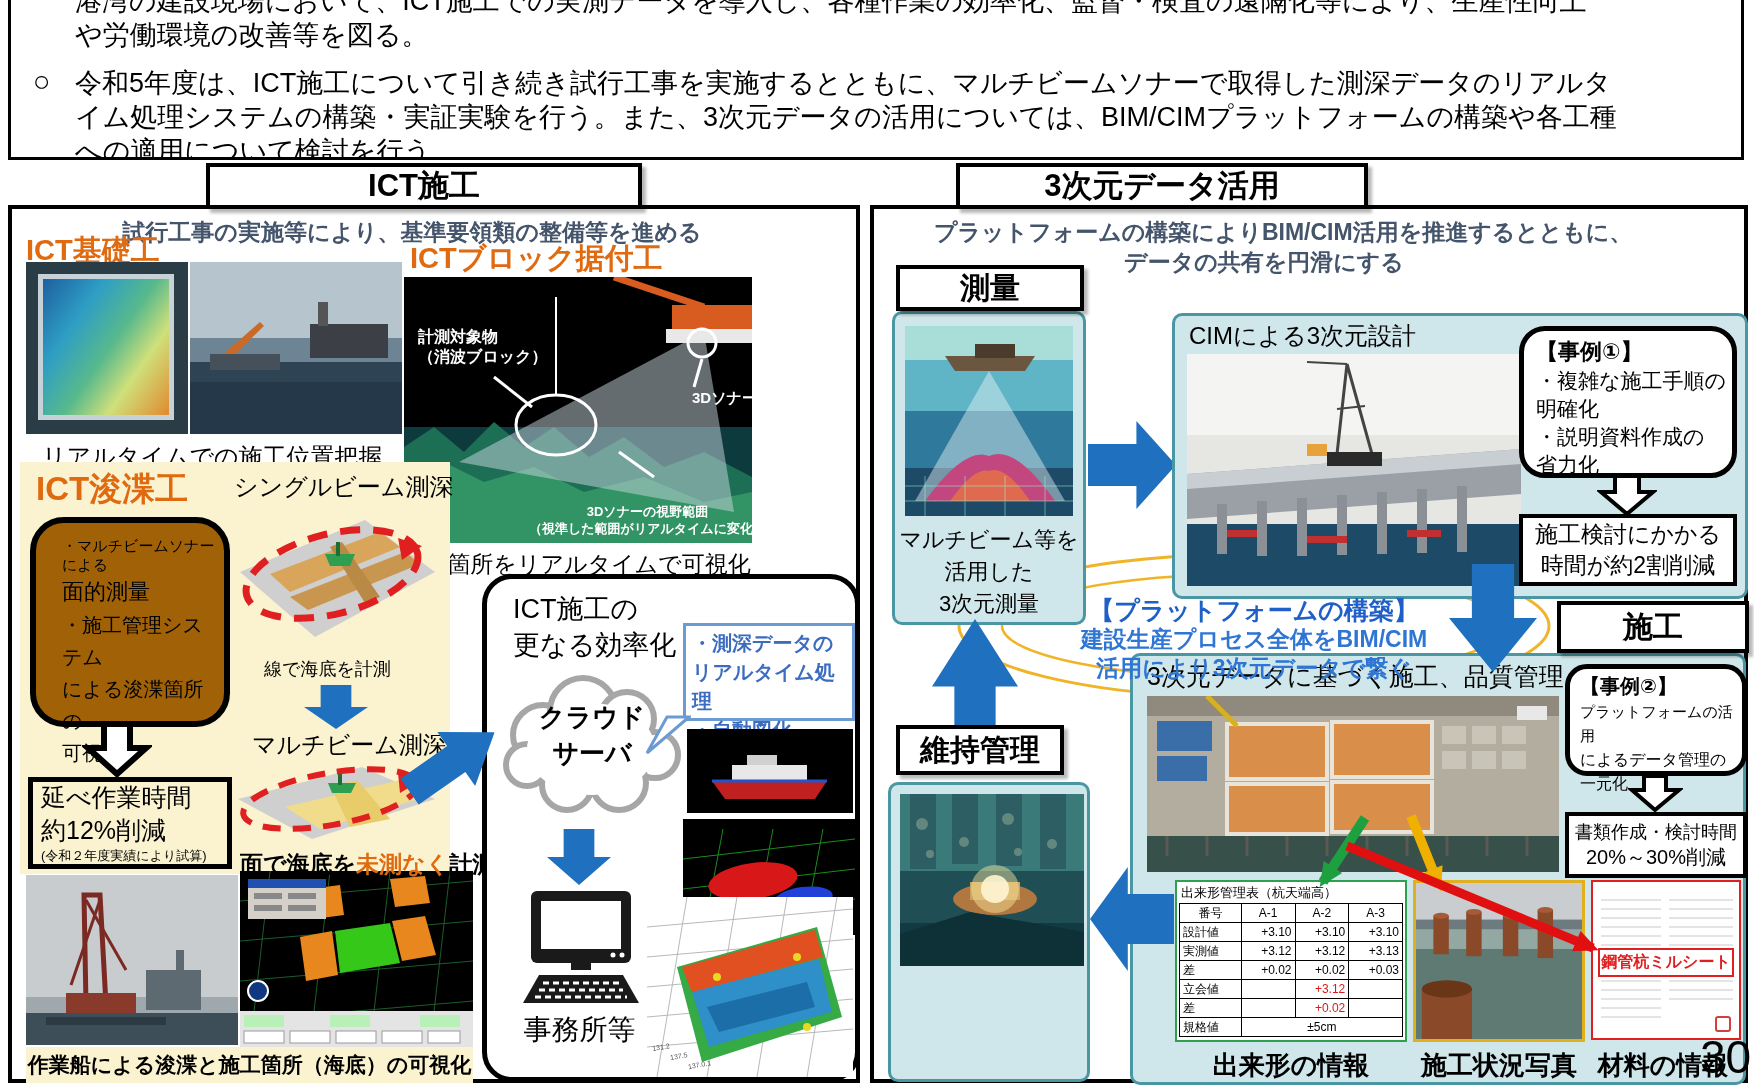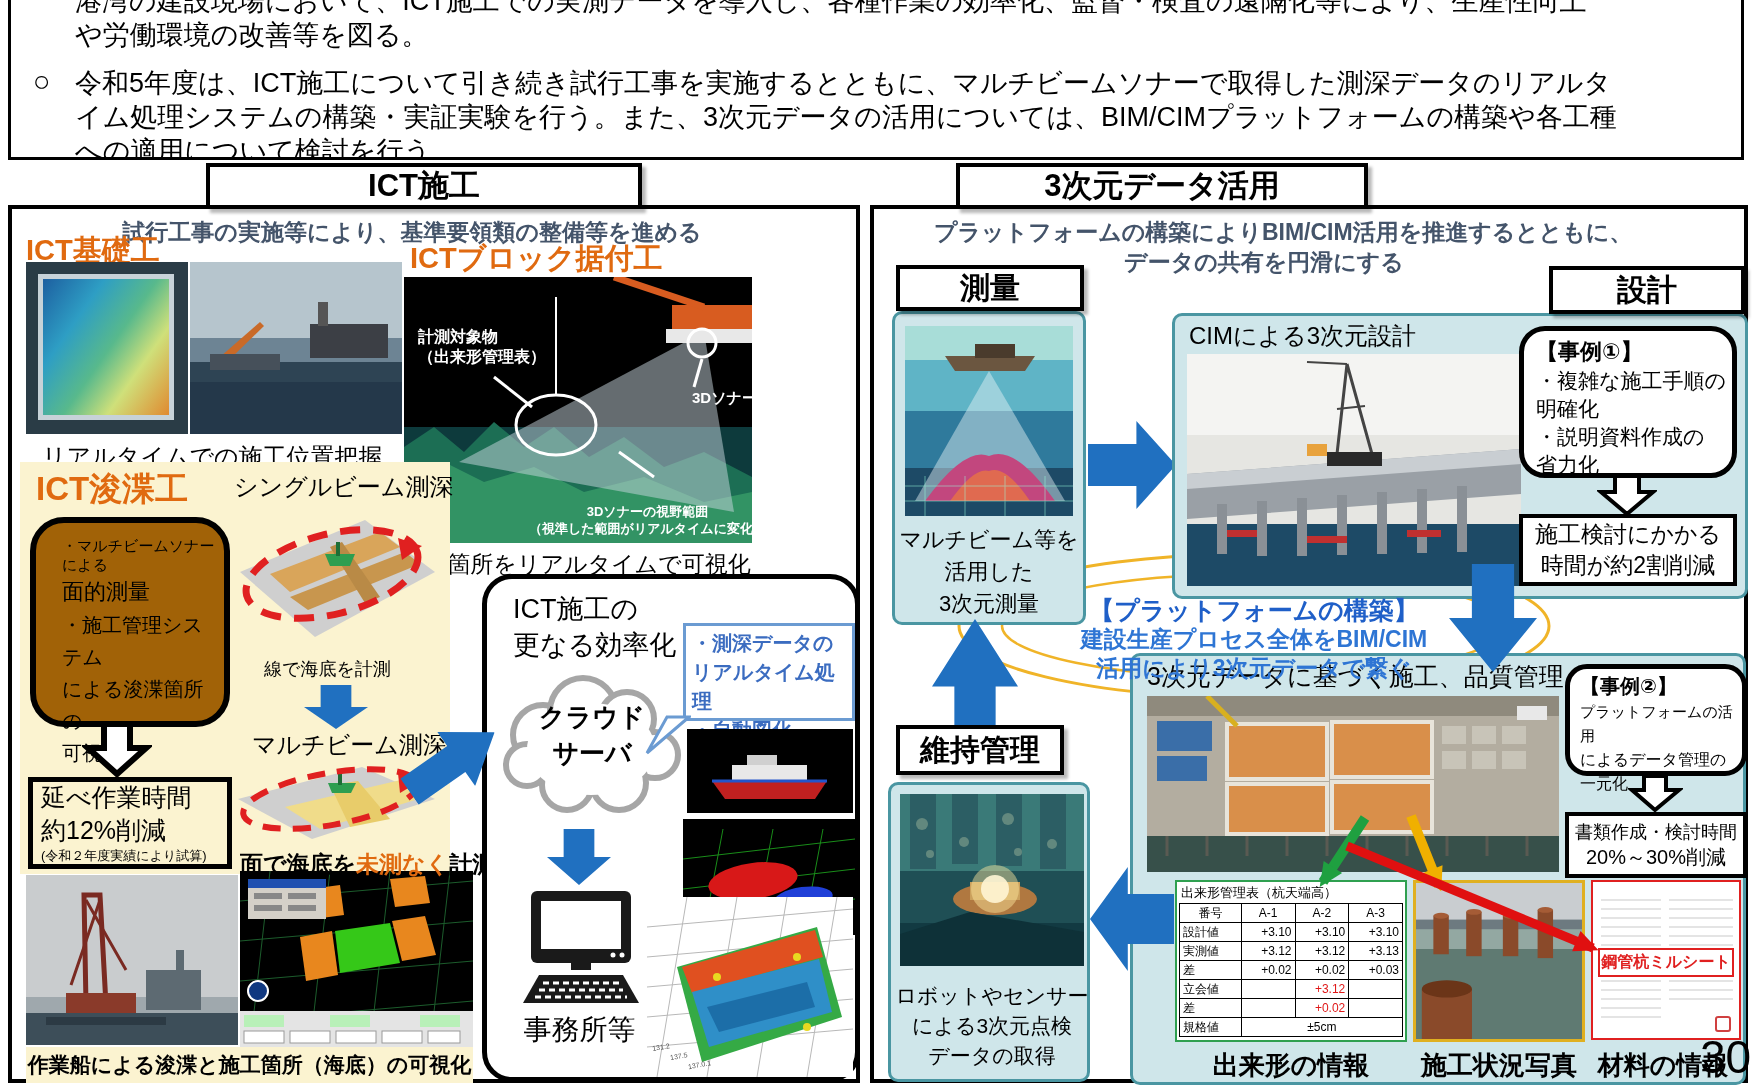--- a/index.html
+++ b/index.html
@@ -78,21 +78,21 @@
       <ellipse cx="152" cy="148" rx="40" ry="30" fill="none" stroke="#fff" stroke-width="3"></ellipse>
       <path d="M152 118 L152 20" stroke="#fff" stroke-width="2"></path>
       <circle cx="298" cy="66" r="14" fill="none" stroke="#fff" stroke-width="3"></circle>
       <path d="M298 82 L290 110" stroke="#fff" stroke-width="3"></path>
       <path d="M90 100 L128 130" stroke="#fff" stroke-width="3"></path>
       <path d="M250 200 L215 175" stroke="#fff" stroke-width="3"></path>
       <path d="M130 120 Q150 135 152 140" fill="none" stroke="#fff" stroke-width="0"></path>
     </svg>
     <div class="t" style="left:14px;top:50px;color:#fff;font-size:16px;font-weight:bold;line-height:20px;">
       <div>計測対象物</div>
-        <div>（出来形管理表）</div>
+        <div>（消波ブロック）</div>
     </div>
     <div class="t" style="left:288px;top:112px;color:#fff;font-size:15px;font-weight:bold;">3Dソナー</div>
     <div class="t" style="left:125px;top:226px;color:#fff;font-size:13px;font-weight:bold;line-height:17px;text-align:center;">
       <div>3Dソナーの視野範囲</div>
         <div>（視準した範囲がリアルタイムに変化）</div>
     </div>
   </div>
   <div class="t ctr" style="left:388px;top:340px;width:352px;font-size:23px;">据付箇所をリアルタイムで可視化</div>
 
   <div class="abs" style="left:8px;top:253px;width:430px;height:412px;background:#fbf3d0;z-index:0;"></div>
@@ -401,27 +401,27 @@
       <div style="font-size:21px;line-height:28px;">省力化</div>
     </div>
     <svg class="abs" style="left:422px;top:158px;" width="60" height="42" viewBox="0 0 60 42">
       <path d="M18 2 h24 v16 h14 L30 40 L4 18 h14 z" fill="#fff" stroke="#000" stroke-width="4"></path>
     </svg>
     <div class="rbox" style="left:344px;top:198px;width:218px;height:72px;">
       <div style="font-size:23px;">施工検討にかかる</div>
       <div style="font-size:23px;">時間が約2割削減</div>
     </div>
   </div>
-  <div class="lbox" style="left:675px;top:57px;width:196px;height:48px;">
-    <span style="font-size:30px;">設計</span>
-  </div>
 
   <div class="arrow a-down" style="left:575px;top:355px;width:88px;height:108px;z-index:4;"></div>
   <div class="arrow a-up" style="left:58px;top:410px;width:86px;height:135px;z-index:4;"></div>
 
+  <div class="lbox" style="left:683px;top:392px;width:192px;height:52px;">
+    <span style="font-size:30px;">施工</span>
+  </div>
   <div class="card" style="left:256px;top:444px;width:616px;height:432px;">
     <div class="t" style="left:14px;top:4px;font-size:25px;">3次元データに基づく施工、品質管理</div>
     <div class="photo" style="left:14px;top:40px;width:412px;height:176px;background:#b3ada0;">
       <svg class="svgfill" viewBox="0 0 412 176" preserveAspectRatio="none">
         <rect x="0" y="0" width="412" height="20" fill="#8f8a7d"></rect>
         <g fill="#3a6ea8">
             <rect x="10" y="25" width="55" height="30"></rect>
             <rect x="10" y="60" width="50" height="25"></rect>
           </g>
         <g fill="#d98f4a" stroke="#e8e4da" stroke-width="4">
@@ -592,25 +592,20 @@
             <circle cx="30" cy="60" r="4"></circle>
             <circle cx="118" cy="58" r="4"></circle>
           </g>
         <ellipse cx="95" cy="105" rx="42" ry="16" fill="#b07840"></ellipse>
         <rect x="70" y="88" width="50" height="18" fill="#caa05c"></rect>
         <circle cx="95" cy="95" r="14" fill="#fff" opacity=".9"></circle>
         <circle cx="95" cy="95" r="24" fill="#ffe9a0" opacity=".45"></circle>
         <polygon points="0,140 70,118 184,138 184,172 0,172" fill="#0e3138"></polygon>
       </svg>
     </div>
-    <div class="t ctr" style="left:4px;top:196px;width:194px;font-size:21px;line-height:30px;">
-      <div>ロボットやセンサー</div>
-        <div>による3次元点検</div>
-        <div>データの取得</div>
-    </div>
   </div>
 
   <div class="arrow a-left" style="left:216px;top:658px;width:84px;height:104px;z-index:4;"></div>
 </div>
 
 <div class="lbox" style="left:956px;top:163px;width:412px;height:46px;">
   <span style="font-size:31px;">3次元データ活用</span>
 </div>
 
 <div class="t" style="left:1700px;top:1030px;font-size:46px;z-index:9;">30</div>

